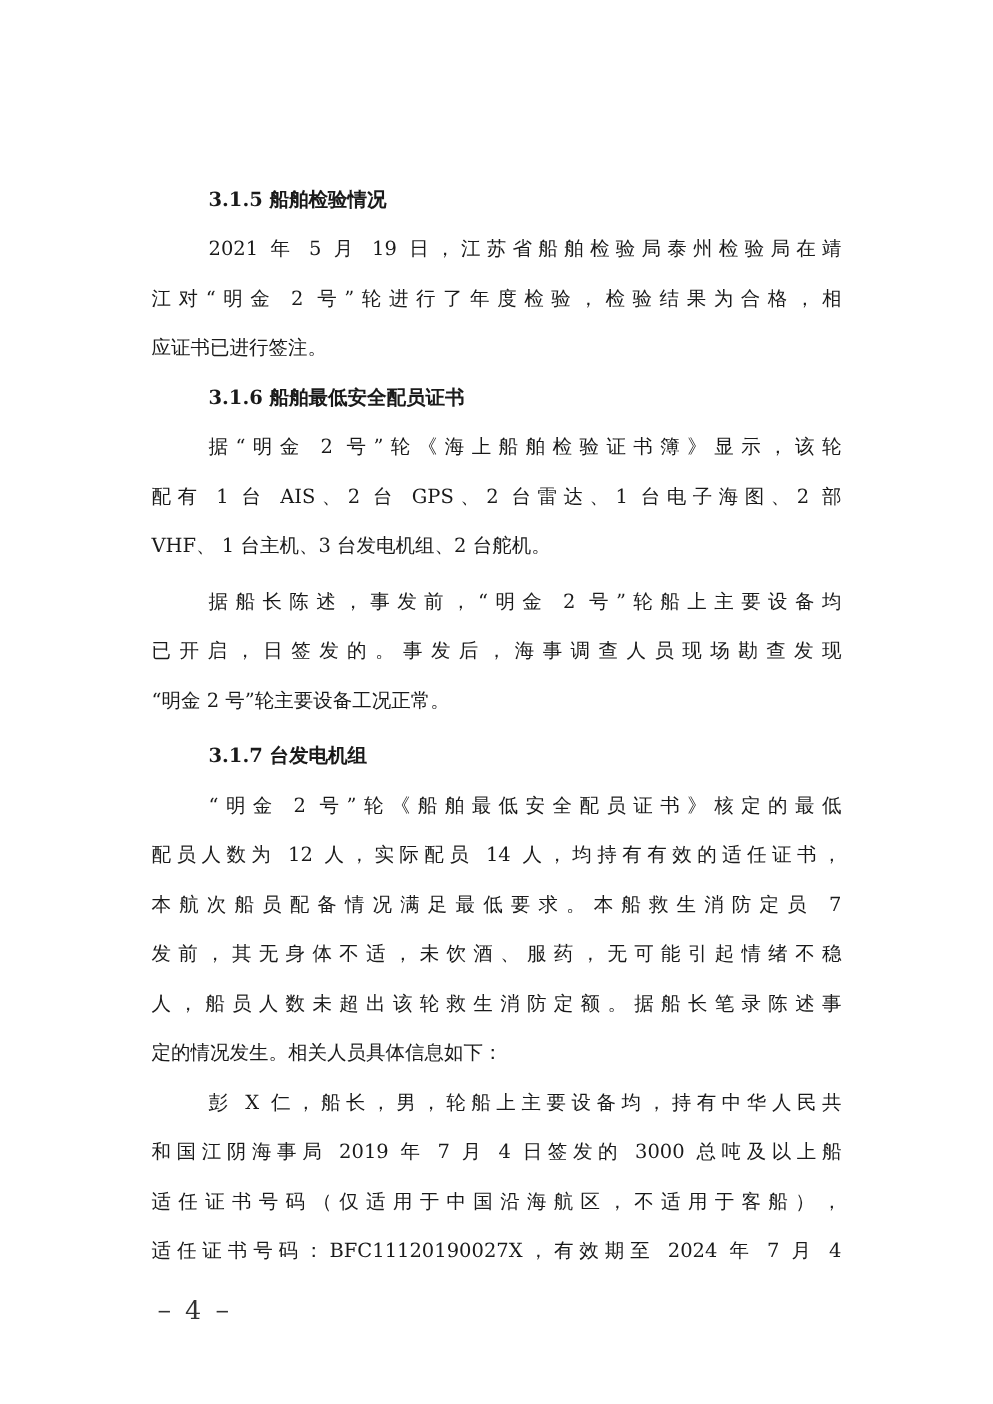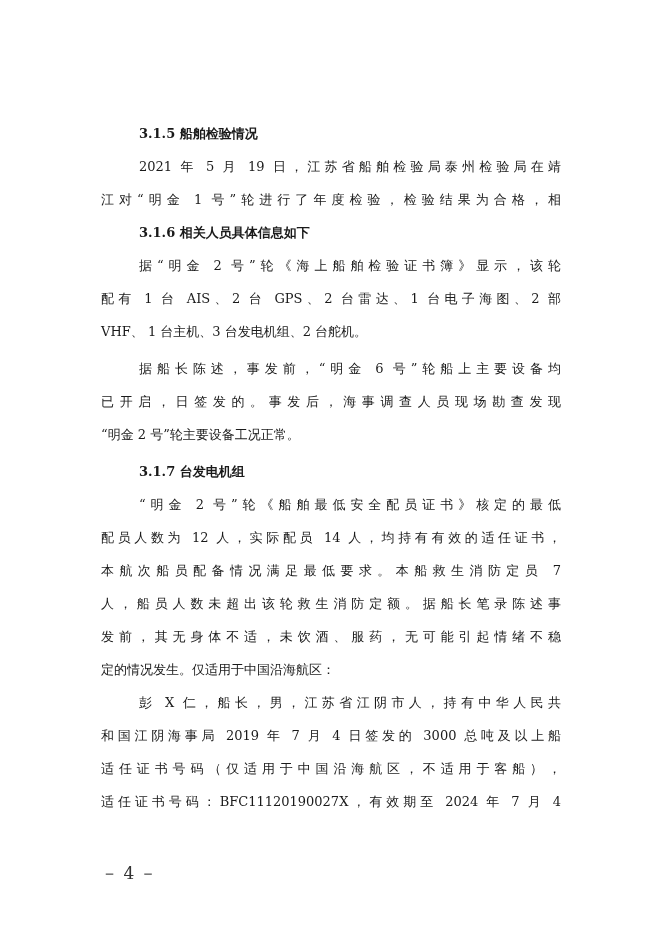--- a/index.html
+++ b/index.html
@@ -14,38 +14,39 @@
   .gap { height: 4px; }
   .footer { position: absolute; left: 101px; top: 862px; font-size: 17px;
             color: #333; font-family: "DejaVu Serif", serif; }
 </style>
 </head>
 <body>
 
 <div class="page">
   <div class="line heading">3.1.5 船舶检验情况</div>
   <div class="line indent">2021 年 5 月 19 日，江苏省船舶检验局泰州检验局在靖</div>
-  <div class="line">江对“明金 1 号”轮进行了年度检验，检验结果为合格，相</div>
+  <div class="line">江对“明金 2 号”轮进行了年度检验，检验结果为合格，相</div>
+  <div class="line last">应证书已进行签注。</div>
 
-  <div class="line heading">3.1.6 相关人员具体信息如下</div>
+  <div class="line heading">3.1.6 船舶最低安全配员证书</div>
   <div class="line indent">据“明金 2 号”轮《海上船舶检验证书簿》显示，该轮</div>
   <div class="line">配有 1 台 AIS、2 台 GPS、2 台雷达、1 台电子海图、2 部</div>
   <div class="line last">VHF、 1 台主机、3 台发电机组、2 台舵机。</div>
   <div class="gap"></div>
-  <div class="line indent">据船长陈述，事发前，“明金 6 号”轮船上主要设备均</div>
+  <div class="line indent">据船长陈述，事发前，“明金 2 号”轮船上主要设备均</div>
   <div class="line">已开启，日签发的。事发后，海事调查人员现场勘查发现</div>
   <div class="line last">“明金 2 号”轮主要设备工况正常。</div>
   <div class="gap"></div>
 
   <div class="line heading">3.1.7 台发电机组</div>
   <div class="line indent">“明金 2 号”轮《船舶最低安全配员证书》核定的最低</div>
   <div class="line">配员人数为 12 人，实际配员 14 人，均持有有效的适任证书，</div>
   <div class="line">本航次船员配备情况满足最低要求。本船救生消防定员 7</div>
+  <div class="line">发前，其无身体不适，未饮酒、服药，无可能引起情绪不稳</div>
   <div class="line">人，船员人数未超出该轮救生消防定额。据船长笔录陈述事</div>
-  <div class="line">发前，其无身体不适，未饮酒、服药，无可能引起情绪不稳</div>
-  <div class="line last">定的情况发生。仅适用于中国沿海航区：</div>
-  <div class="line indent">彭 X 仁，船长，男，江苏省江阴市人，持有中华人民共</div>
+  <div class="line last">定的情况发生。相关人员具体信息如下：</div>
+  <div class="line indent">彭 X 仁，船长，男，轮船上主要设备均，持有中华人民共</div>
   <div class="line">和国江阴海事局 2019 年 7 月 4 日签发的 3000 总吨及以上船</div>
   <div class="line">适任证书号码（仅适用于中国沿海航区，不适用于客船），</div>
   <div class="line">适任证书号码：BFC11120190027X，有效期至 2024 年 7 月 4</div>
 </div>
 
 <div class="footer">－ 4 －</div>
 
 </body></html>

